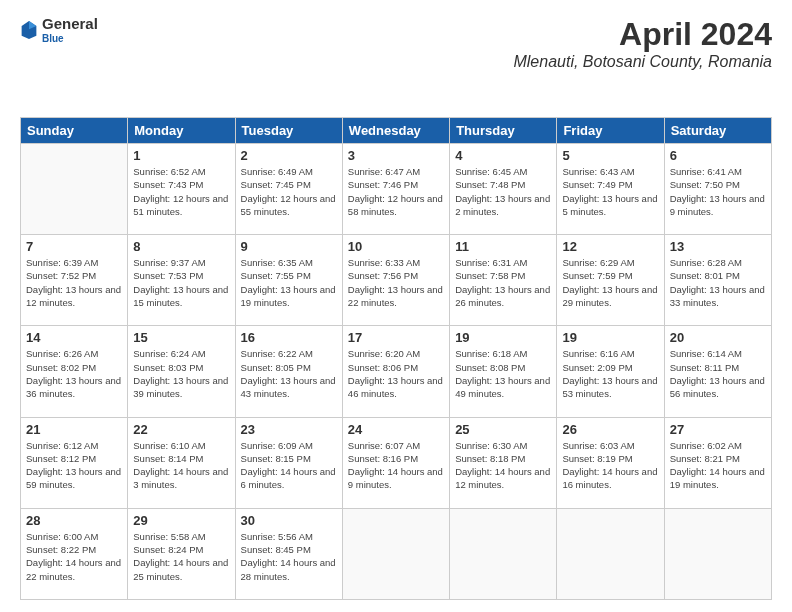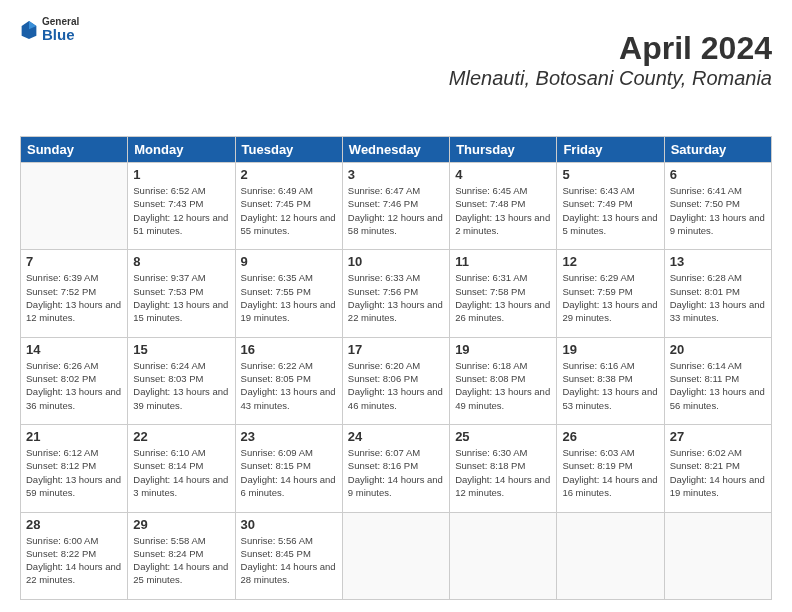--- a/index.html
+++ b/index.html
@@ -26,46 +26,45 @@
     .logo {
       display: flex;
       align-items: center;
     }
     .logo-text {
       display: flex;
       flex-direction: column;
       line-height: 1.1;
     }
     .logo-general {
+      font-size: 15px;
+      font-weight: bold;
+      color: #333;
+    }
+    .logo-blue {
       font-size: 10px;
-      font-weight: bold;
-      color: #333;
-    }
-    .logo-blue {
-      font-size: 15px;
       font-weight: bold;
       color: #1a5fa8;
     }
     .logo-icon {
       width: 18px;
       height: 22px;
       margin-right: 4px;
       position: relative;
     }
     .title-section {
       text-align: right;
     }
     .month-year {
       font-size: 32px;
       font-weight: bold;
       color: #333;
-      margin-top: 14px;
     }
     .location {
-      font-size: 20px;
+      font-size: 16px;
       color: #333;
       font-style: italic;
     }
     .calendar {
       flex: 1;
       border: 1px solid #ccc;
       border-collapse: collapse;
       width: 100%;
       table-layout: fixed;
       margin-top: 36px;
@@ -265,21 +264,21 @@
           <td>
             <span class="day-number">19</span>
             <div class="day-info">Sunrise: 6:18 AM
 Sunset: 8:08 PM
 Daylight: 13 hours
 and 49 minutes.</div>
           </td>
           <td>
             <span class="day-number">19</span>
             <div class="day-info">Sunrise: 6:16 AM
-Sunset: 8:38 PM
+Sunset: 2:09 PM
 Daylight: 13 hours
 and 53 minutes.</div>
           </td>
           <td>
             <span class="day-number">20</span>
             <div class="day-info">Sunrise: 6:14 AM
 Sunset: 8:11 PM
 Daylight: 13 hours
 and 56 minutes.</div>
           </td>

